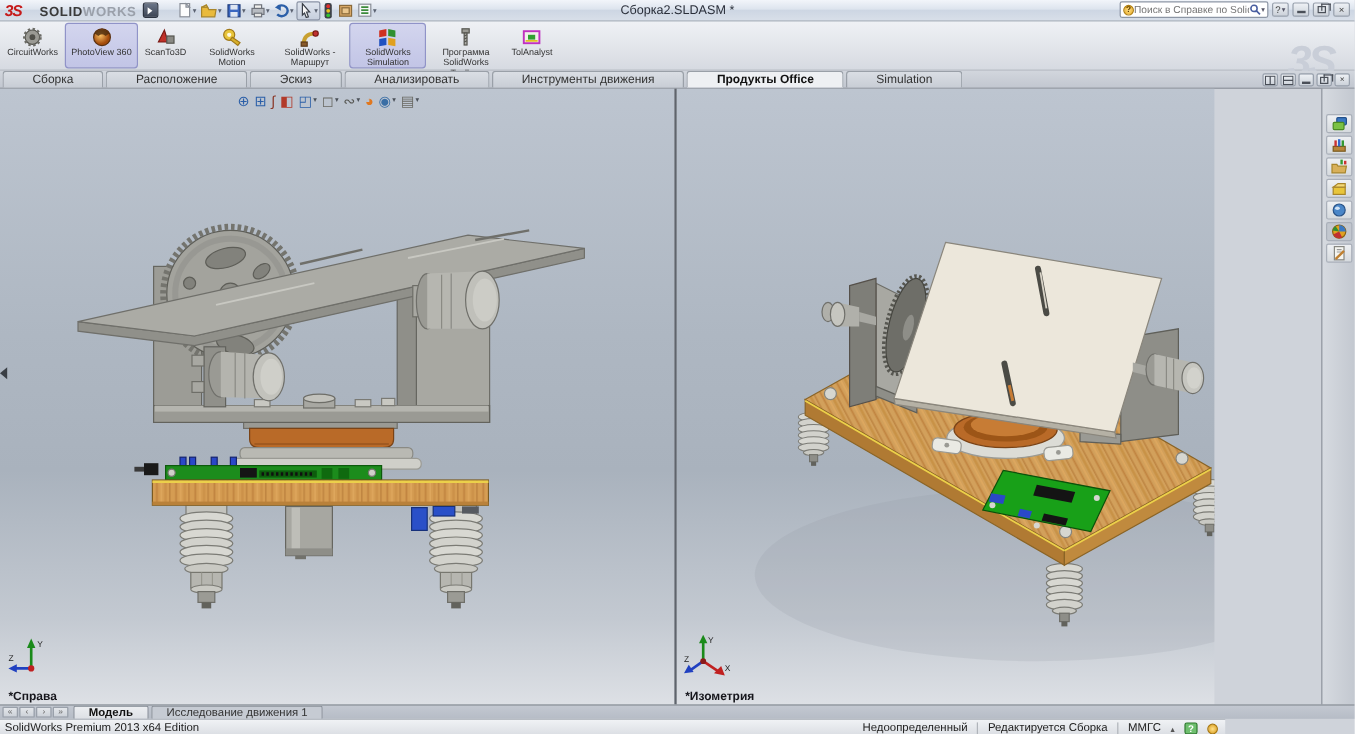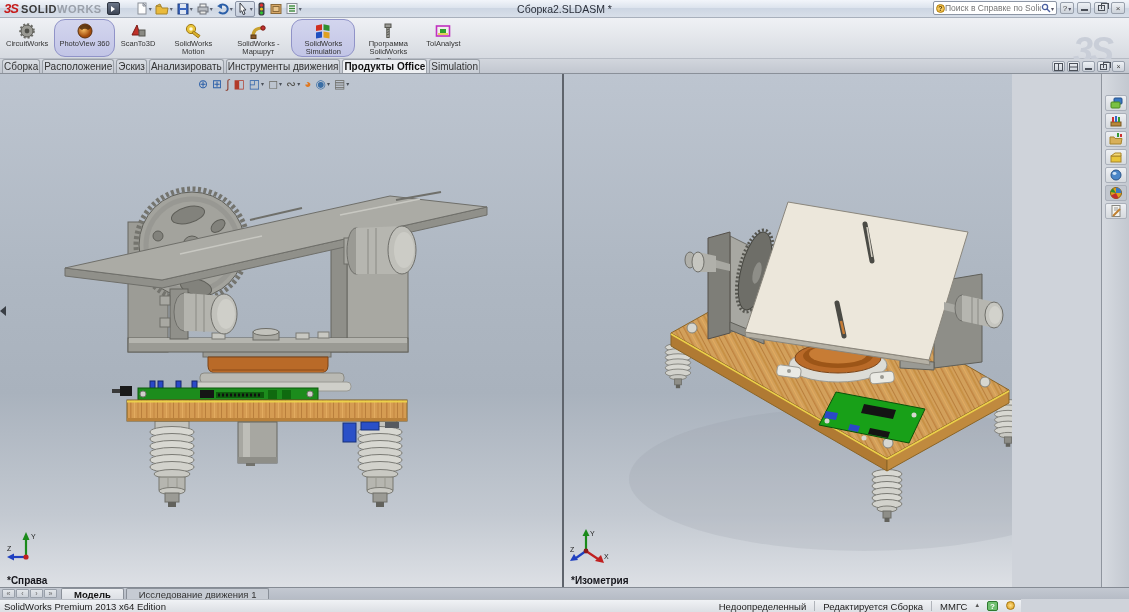--- a/index.html
+++ b/index.html
@@ -6,21 +6,21 @@
   html,body { width:1129px; height:612px; overflow:hidden; }
   body { font-family:"Liberation Sans", sans-serif; font-size:11px; color:#222; }
   #app { position:relative; width:1129px; height:612px; background:#cfd3da; overflow:hidden; }
 
   
   .titlebar { position:absolute; left:0; top:0; width:1129px; height:18px;
     background:linear-gradient(180deg,#f2f5fa 0%,#dde4ee 45%,#cdd6e3 50%,#d8dfe9 100%);
     border-bottom:1px solid #a8b0bc; display:flex; align-items:center; }
   .logo { display:flex; align-items:baseline; margin-left:4px; }
   .logo-mark { color:#c61a1a; font-weight:bold; font-style:italic; font-size:13px; letter-spacing:-1px; }
-  .brand { margin-left:3px; font-size:11px; letter-spacing:0.5px; }
+  .brand { margin-left:15px; font-size:11px; letter-spacing:0.5px; }
   .brand b { color:#3a3a3a; } .brand i { color:#9aa0aa; font-style:normal; font-weight:bold; }
   .menu-arrow { width:13px; height:13px; margin-left:5px; border-radius:2px;
     background:linear-gradient(180deg,#6a7588,#3d4555); border:1px solid #2c3340;
     display:flex; align-items:center; justify-content:center; }
   .menu-arrow::before { content:""; border-left:4px solid #fff; border-top:3px solid transparent; border-bottom:3px solid transparent; }
   .qtb { display:flex; align-items:center; margin-left:14px; gap:1px; }
   .qbtn { display:flex; align-items:center; padding:0 1px; height:16px; }
   .qbtn svg { display:block; }
   .qbtn .dd { font-size:6px; color:#5a6170; margin-left:1px; }
   .qbtn.pressed { border:1px solid #8a93a5; border-radius:2px; background:linear-gradient(#dfe5ee,#c7cfdd); }
@@ -41,28 +41,28 @@
   .glyph-restore::before { content:""; position:absolute; left:2px; top:-3px; width:6px; height:5px; border:1px solid #4a4f58; border-bottom:0;}
   .helpdd { font-size:6px; color:#556; margin-left:1px;}
 
   
   .ribbon { position:absolute; left:0; top:18px; width:1129px; height:41px;
     background:linear-gradient(180deg,#eff1f5 0%,#e2e5ea 55%,#d6dae1 100%);
     border-bottom:1px solid #b6bbc4; display:flex; align-items:stretch; }
   .rbtn { display:flex; flex-direction:column; align-items:center; padding:2px 4px 0 4px; margin:1px 0 1px 1px;
     font-size:7.5px; line-height:1.12; text-align:center; color:#333; max-width:64px; border:1px solid transparent; border-radius:3px;}
   .rbtn .ricon { height:18px; display:flex; align-items:center; }
-  .rbtn.active { background:linear-gradient(#d3d5ee,#c2c5e6); border-color:#9093c8;border-radius:11px; }
+  .rbtn.active { background:linear-gradient(#d3d5ee,#c2c5e6); border-color:#9093c8; }
   .watermark { position:absolute; right:18px; top:12px; font-size:36px; font-weight:bold; font-style:italic;
     color:#c9ced8; letter-spacing:-3px; }
 
   
   .tabsrow { position:absolute; left:0; top:59px; width:1129px; height:15px;
     background:linear-gradient(180deg,#d2d6dd,#c2c7d0); border-bottom:1px solid #8a9099; display:flex; align-items:flex-end; }
-  .ctab { height:14px; display:flex; align-items:center; padding:0 1px; margin-left:2px; font-size:10px; color:#333;
+  .ctab { height:14px; display:flex; align-items:center; padding:0 24px; margin-left:2px; font-size:10px; color:#333;
     background:linear-gradient(180deg,#dadee4,#c8cdd5); border:1px solid #9aa0a8; border-bottom:0; border-radius:3px 3px 0 0; }
   .ctab.active { background:#eef0f3; font-weight:bold; color:#111; }
   .doc-controls { position:absolute; right:4px; top:2px; display:flex; gap:2px; }
   .dbtn { width:13px; height:11px; border:1px solid #98a0ac; border-radius:2px;
     background:linear-gradient(#eef1f5,#ccd2da); display:flex; align-items:center; justify-content:center; font-size:7px; color:#444;}
 
   
   .graphics { position:absolute; left:0; top:74px; width:1129px; height:513px; }
   .vp { position:absolute; top:0; height:513px;
     background:linear-gradient(180deg,#bdc5d0 0%,#aeb7c2 40%,#a9b2bd 62%,#c3c9d1 86%,#dde0e5 100%); overflow:hidden; }
@@ -93,21 +93,21 @@
   .navbtn { width:13px; height:9px; font-size:7px; line-height:8px; text-align:center; color:#666;
     border:1px solid #99a0aa; background:linear-gradient(#e3e6ea,#cdd2d9); border-radius:1px; }
   .btab { display:flex; align-items:center; padding:4px 12px; font-size:9.5px; color:#333;
     border:1px solid #8a9099; border-bottom:0; background:#c6cbd3; margin-left:2px; border-radius:2px 2px 0 0;}
   .btab.active { background:linear-gradient(#eceef1,#dde0e5); font-weight:bold; color:#111; }
 
   
   .statusbar { position:absolute; left:0; top:599px; width:1021px; height:13px;
     background:linear-gradient(#f0f2f5,#dcdfe4); border-top:1px solid #b8bdc4; display:flex; align-items:center; font-size:9.5px; color:#222; }
   .sb-left { margin-left:4px; }
-  .sb-right { margin-left:auto; display:flex; align-items:flex-start; gap:8px; }
+  .sb-right { margin-left:auto; display:flex; align-items:flex-end; gap:8px; }
   .sb-sep { width:1px; height:10px; background:#b0b4ba; }
   .sb-arrow { font-size:7px; color:#555; }
   .sb-help { width:11px; height:10px; background:#6fbf6f; border:1px solid #2f7a2f; border-radius:2px;
     color:#fff; font-size:8px; line-height:9px; text-align:center; font-weight:bold; }
   .sb-dot { width:9px; height:9px; border-radius:50%; background:radial-gradient(#ffe089,#d89a18); border:1px solid #a87810; margin-right:6px; }
 </style>
 </head>
 <body>
 
 <div id="app">

